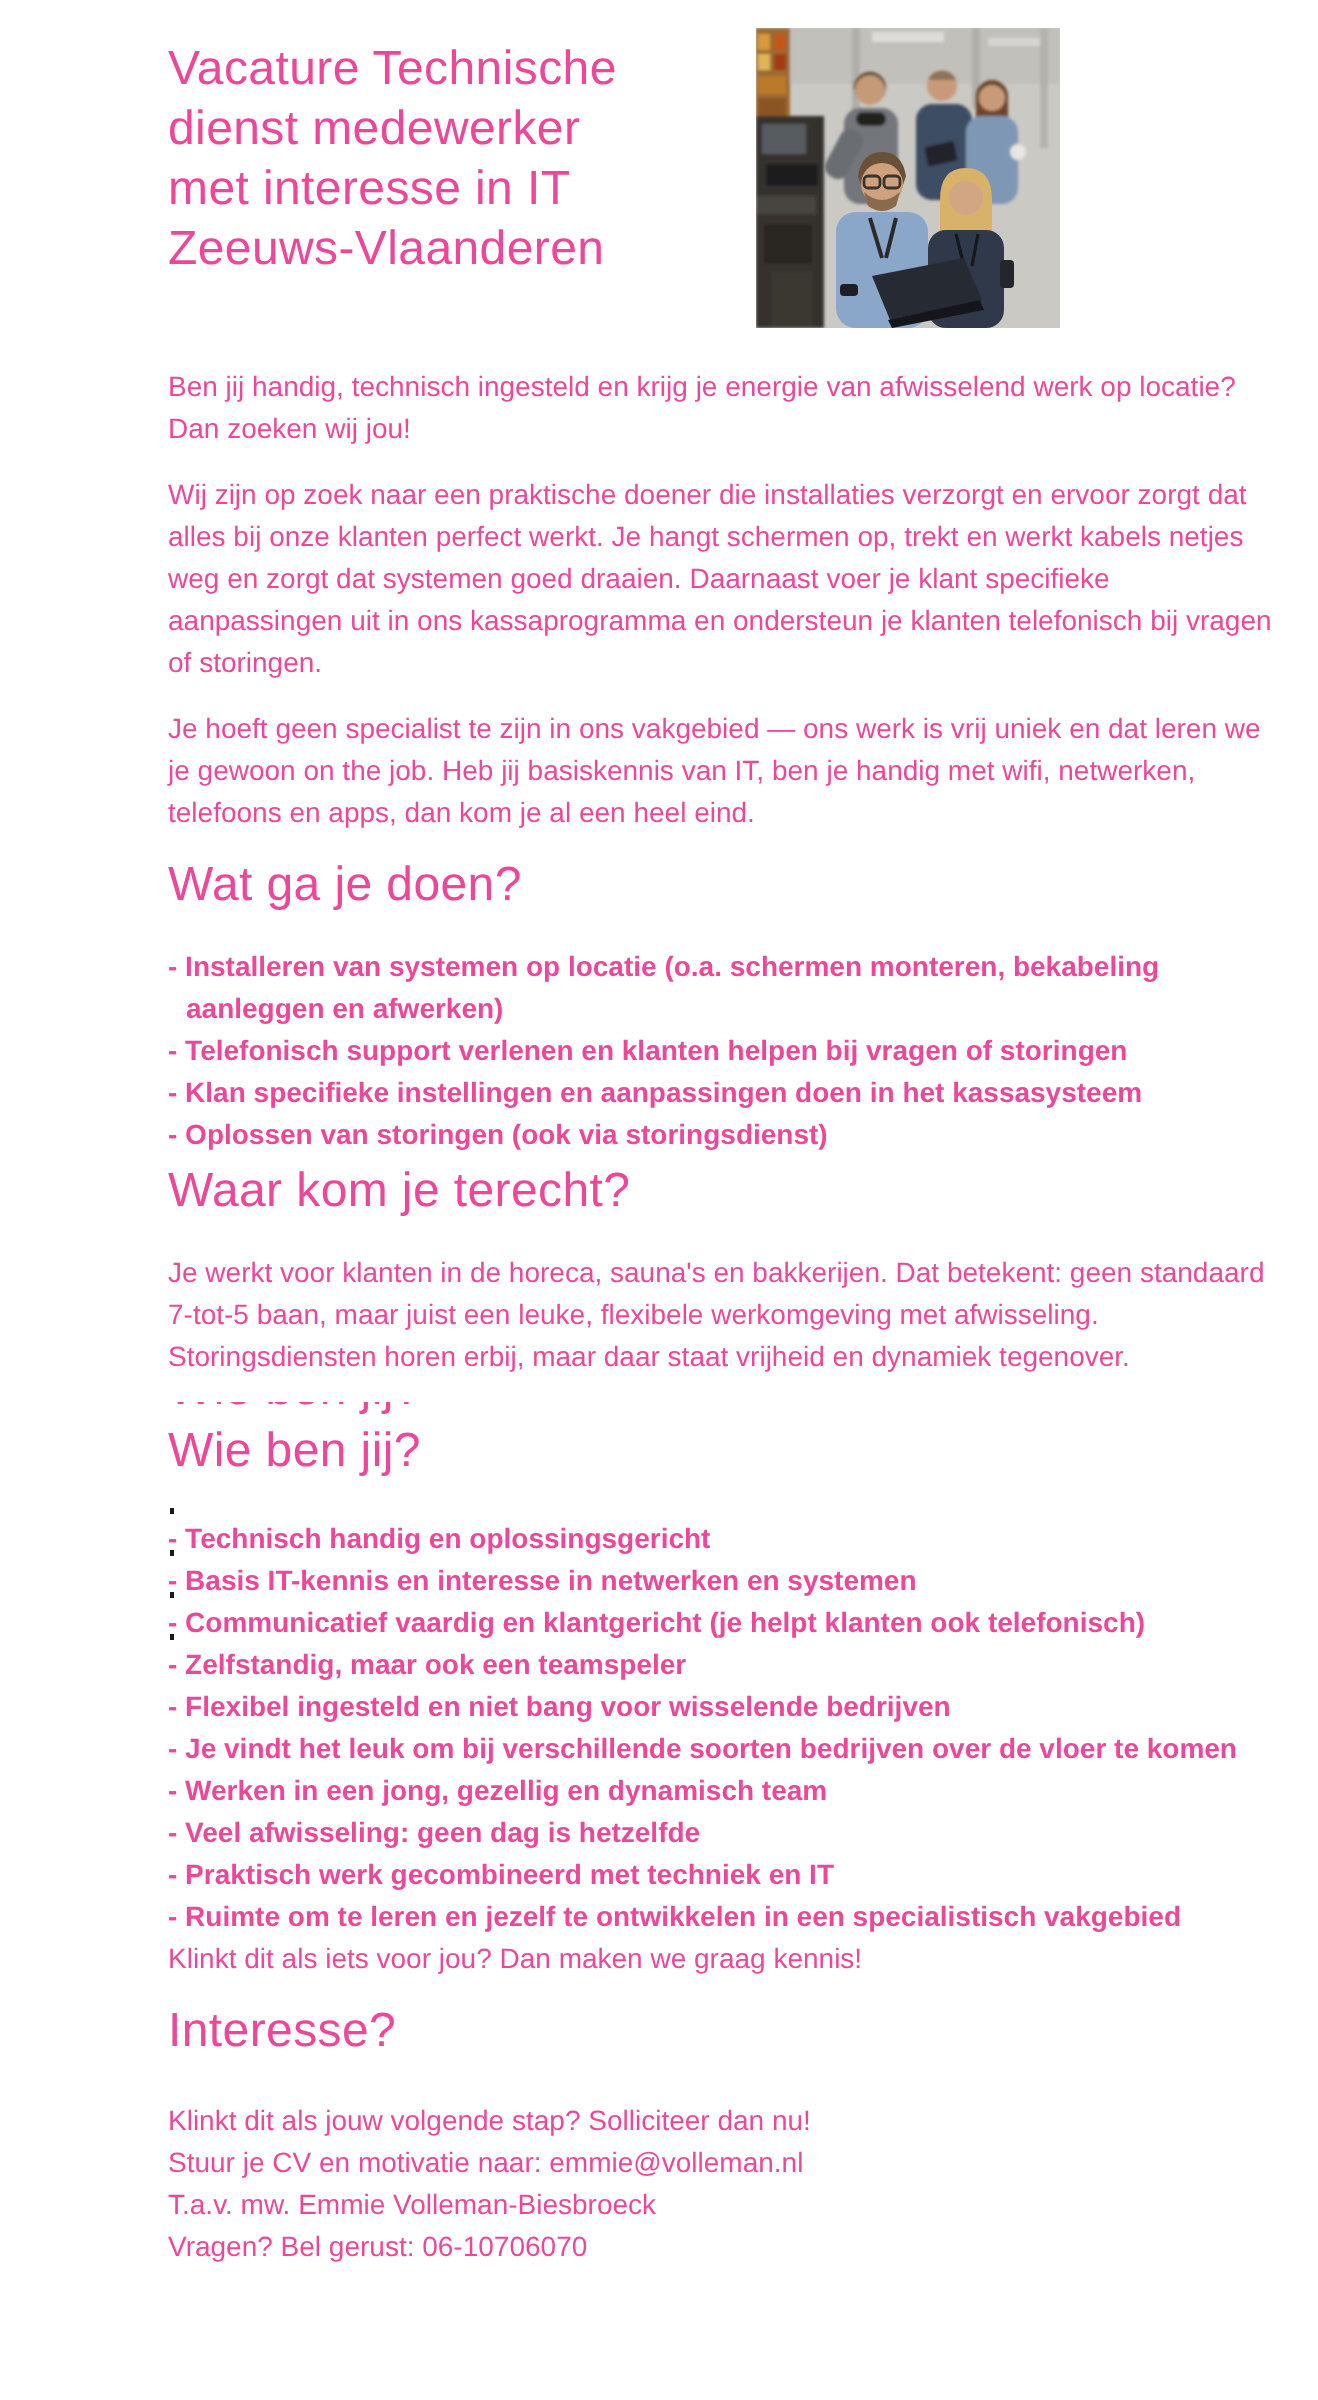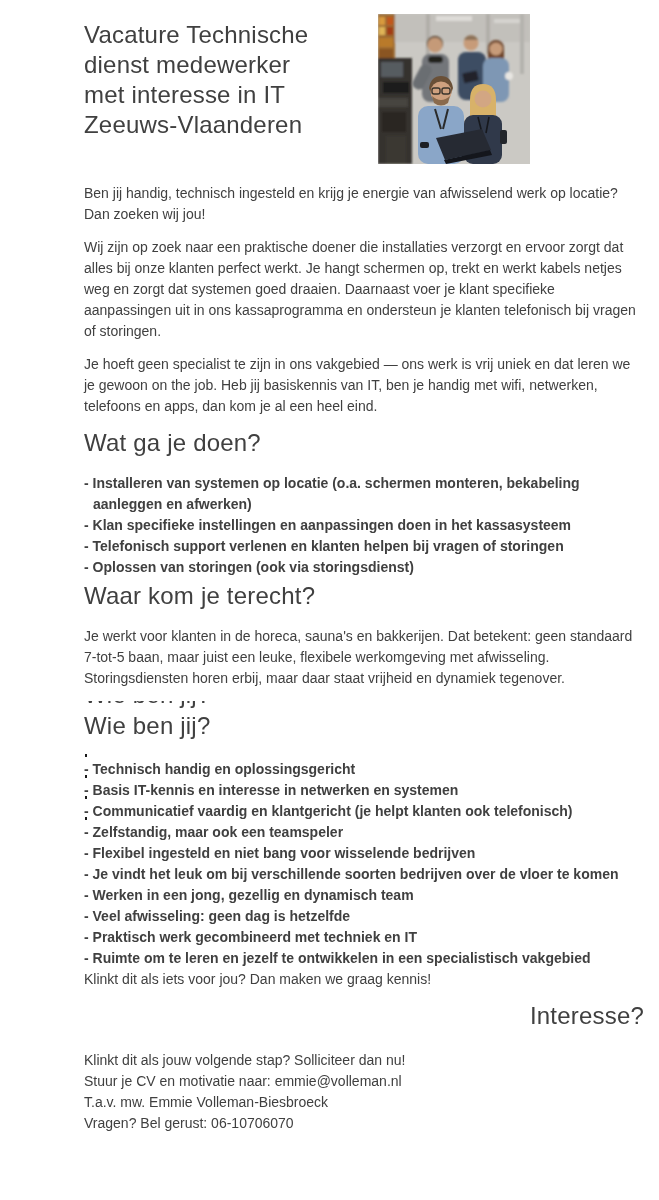--- a/index.html
+++ b/index.html
@@ -1,21 +1,21 @@
 <!DOCTYPE html>
 <html><head>
 <meta charset="utf-8">
 <style>
   html, body { margin: 0; padding: 0; background: #ffffff; }
   .page {
     position: relative;
     width: 659px;
     height: 1132px;
     background: #ffffff;
-    color: #404040;
+    color: #ec4899;
     font-family: "Liberation Sans", sans-serif;
     font-size: 14px;
     line-height: 21px;
     overflow: hidden;
   }
   .content {
     position: absolute;
     left: 84px;
     top: 20px;
     width: 560px;
@@ -69,21 +69,21 @@
     display: block;
     font-size: 24px;
     line-height: 28px;
     margin-top: -20px;
     letter-spacing: 0.2px;
   }
   .mb1  { margin-bottom: 1px; }
   .h2-who      { margin: 0 0 19px 0; }
   .h2-offer    { margin: 4px 0 18px 0; }
   .closing     { margin: 10px 0 0 0; }
-  .h2-interest { margin: 12px 0 20px 0; text-align: right; }
+  .h2-interest { margin: 12px 0 20px 0; }
   .contact-line { margin: 0; }
 </style>
 </head>
 <body>
 
 <div class="page">
 
   <svg class="photo" viewBox="0 0 152 150" xmlns="http://www.w3.org/2000/svg" role="img">
     <defs>
       <filter id="soft">
@@ -154,22 +154,22 @@
       <div>Zeeuws-Vlaanderen</div>
     </h1>
 
     <p class="body">Ben jij handig, technisch ingesteld en krijg je energie van afwisselend werk op locatie? Dan zoeken wij jou!</p>
     <p class="body">Wij zijn op zoek naar een praktische doener die installaties verzorgt en ervoor zorgt dat alles bij onze klanten perfect werkt. Je hangt schermen op, trekt en werkt kabels netjes weg en zorgt dat systemen goed draaien. Daarnaast voer je klant specifieke aanpassingen uit in ons kassaprogramma en ondersteun je klanten telefonisch bij vragen of storingen.</p>
     <p class="body">Je hoeft geen specialist te zijn in ons vakgebied — ons werk is vrij uniek en dat leren we je gewoon on the job. Heb jij basiskennis van IT, ben je handig met wifi, netwerken, telefoons en apps, dan kom je al een heel eind.</p>
 
     <h2>Wat ga je doen?</h2>
     <div class="blist">
       <div class="li">- Installeren van systemen op locatie (o.a. schermen monteren, bekabeling aanleggen en afwerken)</div>
+      <div class="li">- Telefonisch support verlenen en klanten helpen bij vragen of storingen</div>
       <div class="li">- Klan specifieke instellingen en aanpassingen doen in het kassasysteem</div>
-      <div class="li">- Telefonisch support verlenen en klanten helpen bij vragen of storingen</div>
       <div class="li">- Oplossen van storingen (ook via storingsdienst)</div>
     </div>
 
     <h2>Waar kom je terecht?</h2>
     <p class="body mb1">Je werkt voor klanten in de horeca, sauna's en bakkerijen. Dat betekent: geen standaard 7-tot-5 baan, maar juist een leuke, flexibele werkomgeving met afwisseling. Storingsdiensten horen erbij, maar daar staat vrijheid en dynamiek tegenover.</p>
 
     <div class="ghost">
       <span>Wie ben jij?</span>
     </div>
     <h2 class="h2-who">Wie ben jij?</h2>

